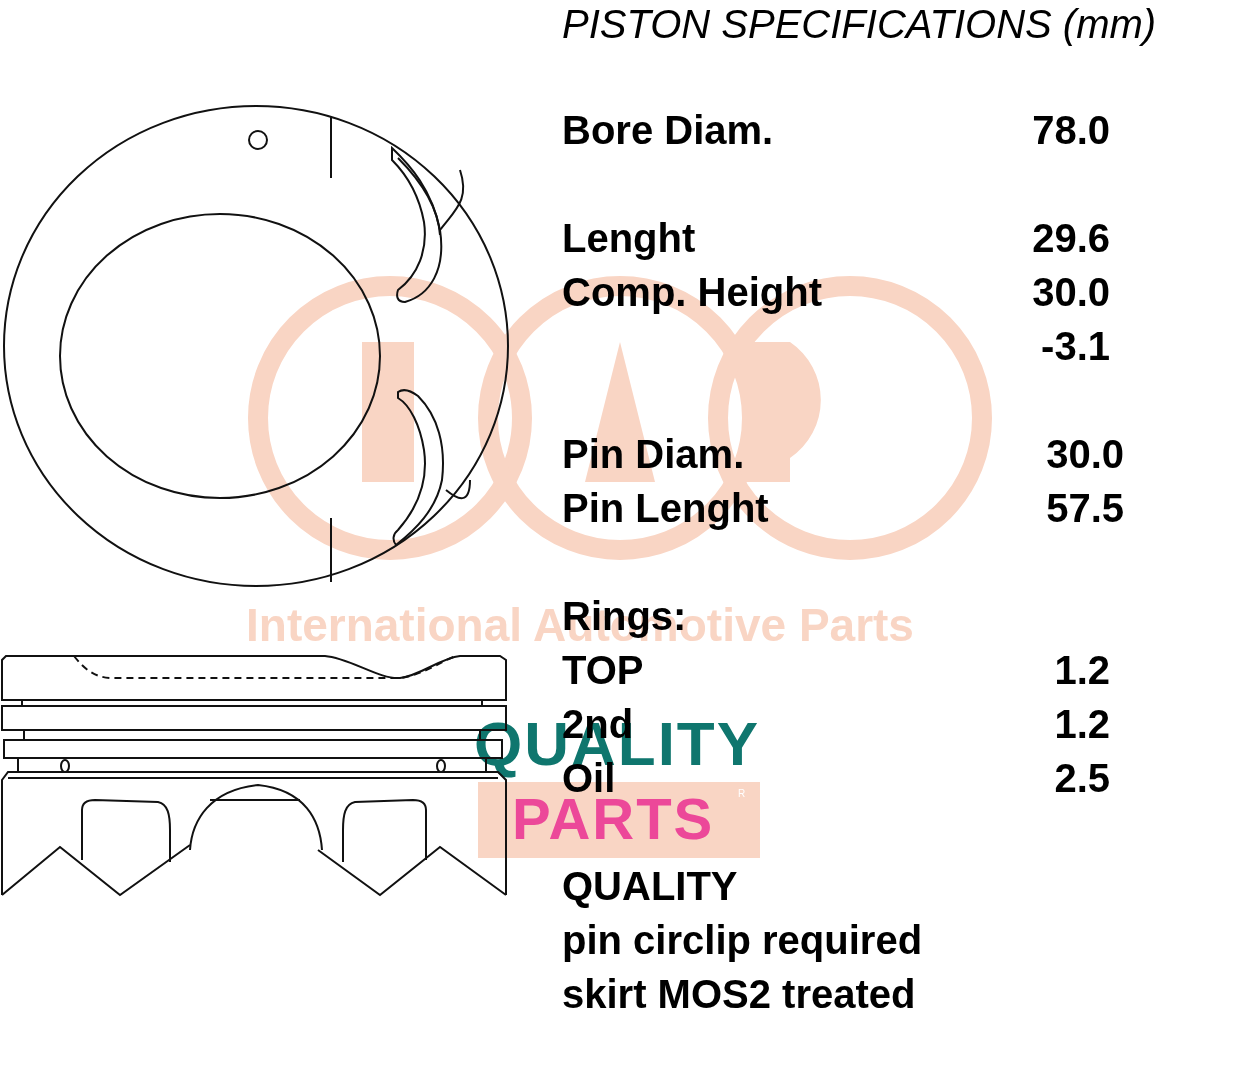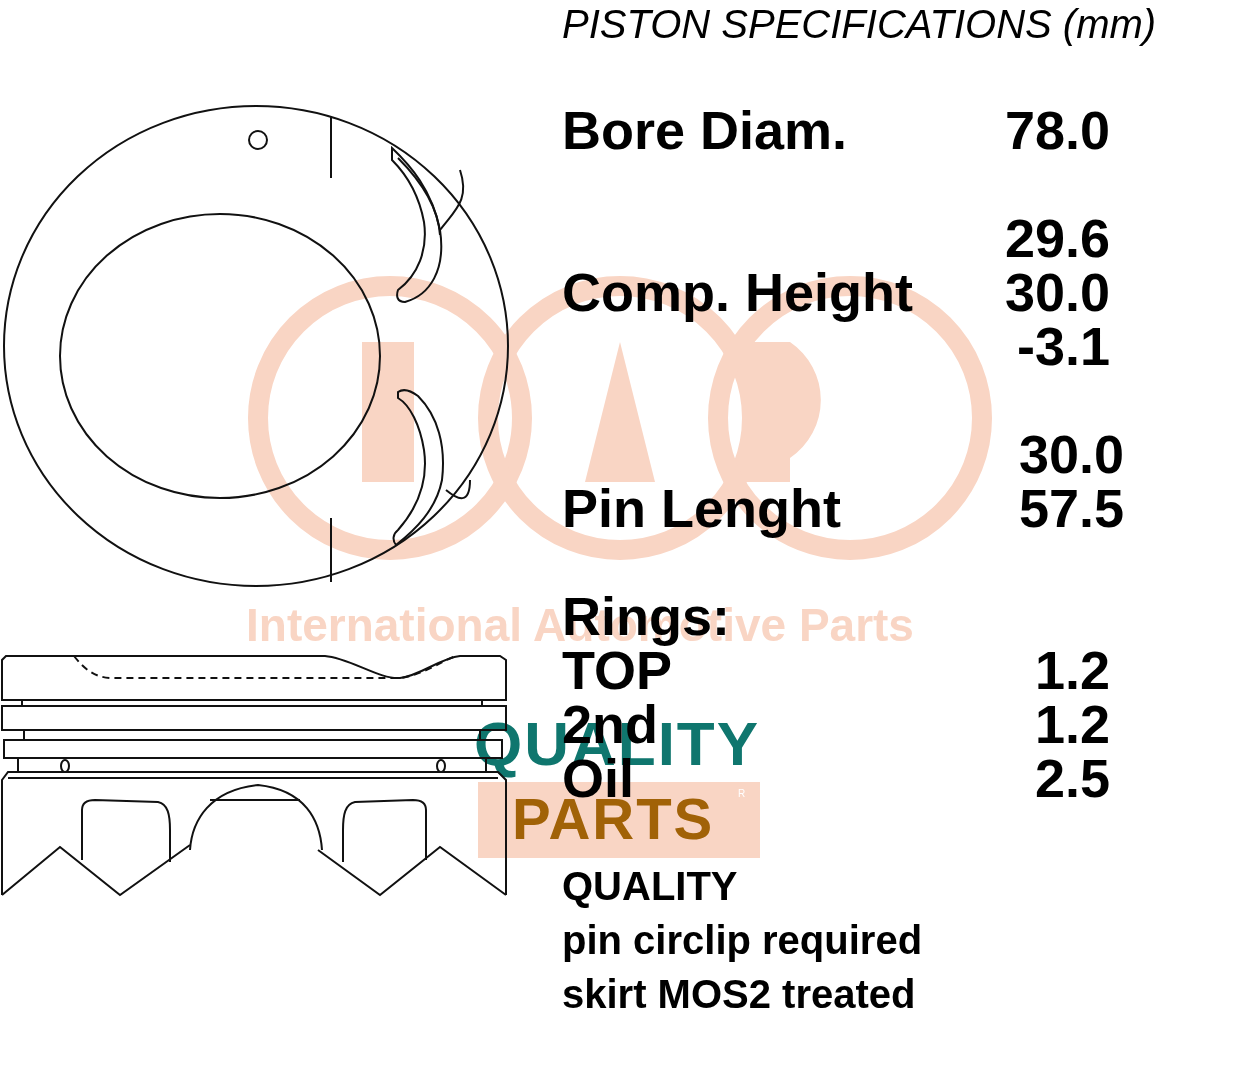--- a/index.html
+++ b/index.html
@@ -6,25 +6,25 @@
     body { width: 1236px; height: 1080px; position: relative; overflow: hidden;
            font-family: "Liberation Sans", sans-serif; color: #000; }
     .layer { position: absolute; left: 0; top: 0; }
     .watermark { position: absolute; left: 0; top: 0; width: 1236px; height: 760px; pointer-events: none; }
     .wm-text { position: absolute; left: 246px; top: 598px; font-size: 46px; font-weight: bold;
                color: #f9d5c4; letter-spacing: 0px; white-space: nowrap; }
     .wm-quality { position: absolute; left: 474px; top: 708px; font-size: 62px; font-weight: bold;
                   color: #0f766e; letter-spacing: 2px; white-space: nowrap; }
     .wm-parts-box { position: absolute; left: 478px; top: 782px; width: 282px; height: 76px; background: #f9d5c4; }
     .wm-parts { position: absolute; left: 512px; top: 785px; font-size: 58px; font-weight: bold;
-                color: #a16207; letter-spacing: 2px; white-space: nowrap; }
+                color: #ec4899; letter-spacing: 2px; white-space: nowrap; }
     .wm-reg { position: absolute; left: 738px; top: 788px; font-size: 10px; color: #ffffff; }
     .title { position: absolute; left: 562px; top: 2px; font-size: 40px; font-weight: normal;
              font-style: italic; white-space: nowrap; }
-    .spec { position: absolute; left: 562px; width: 548px; font-size: 54px; font-weight: bold;
+    .spec { position: absolute; left: 562px; width: 548px; font-size: 40px; font-weight: bold;
             white-space: nowrap; height: 50px; line-height: 50px; }
     .spec .lbl { position: absolute; left: 0; top: 0; }
     .spec .val { position: absolute; right: 0; top: 0; text-align: center; }
     .remark { position: absolute; left: 562px; font-size: 40px; font-weight: bold; white-space: nowrap;
               line-height: 50px; height: 50px; }
   </style>
 </head>
 <body>
 
 <div class="watermark">
@@ -89,31 +89,33 @@
   </g>
 </svg>
 
 <div class="title">PISTON SPECIFICATIONS (mm)</div>
 
 <div class="spec" style="top:105px">
   <span class="lbl">Bore Diam.</span>
   <span class="val">78.0</span>
 </div>
 <div class="spec" style="top:213px">
+  <span class="lbl">Lenght</span>
   <span class="val">29.6</span>
 </div>
 <div class="spec" style="top:267px">
   <span class="lbl">Comp. Height</span>
   <span class="val">30.0</span>
 </div>
 <div class="spec" style="top:321px">
   <span class="lbl"></span>
   <span class="val">-3.1</span>
 </div>
 <div class="spec" style="top:429px">
+  <span class="lbl">Pin Diam.</span>
   <span class="val" style="right:-14px">30.0</span>
 </div>
 <div class="spec" style="top:483px">
   <span class="lbl">Pin Lenght</span>
   <span class="val" style="right:-14px">57.5</span>
 </div>
 
 <div class="spec" style="top:591px">
   <span class="lbl">Rings:</span>
 </div>

